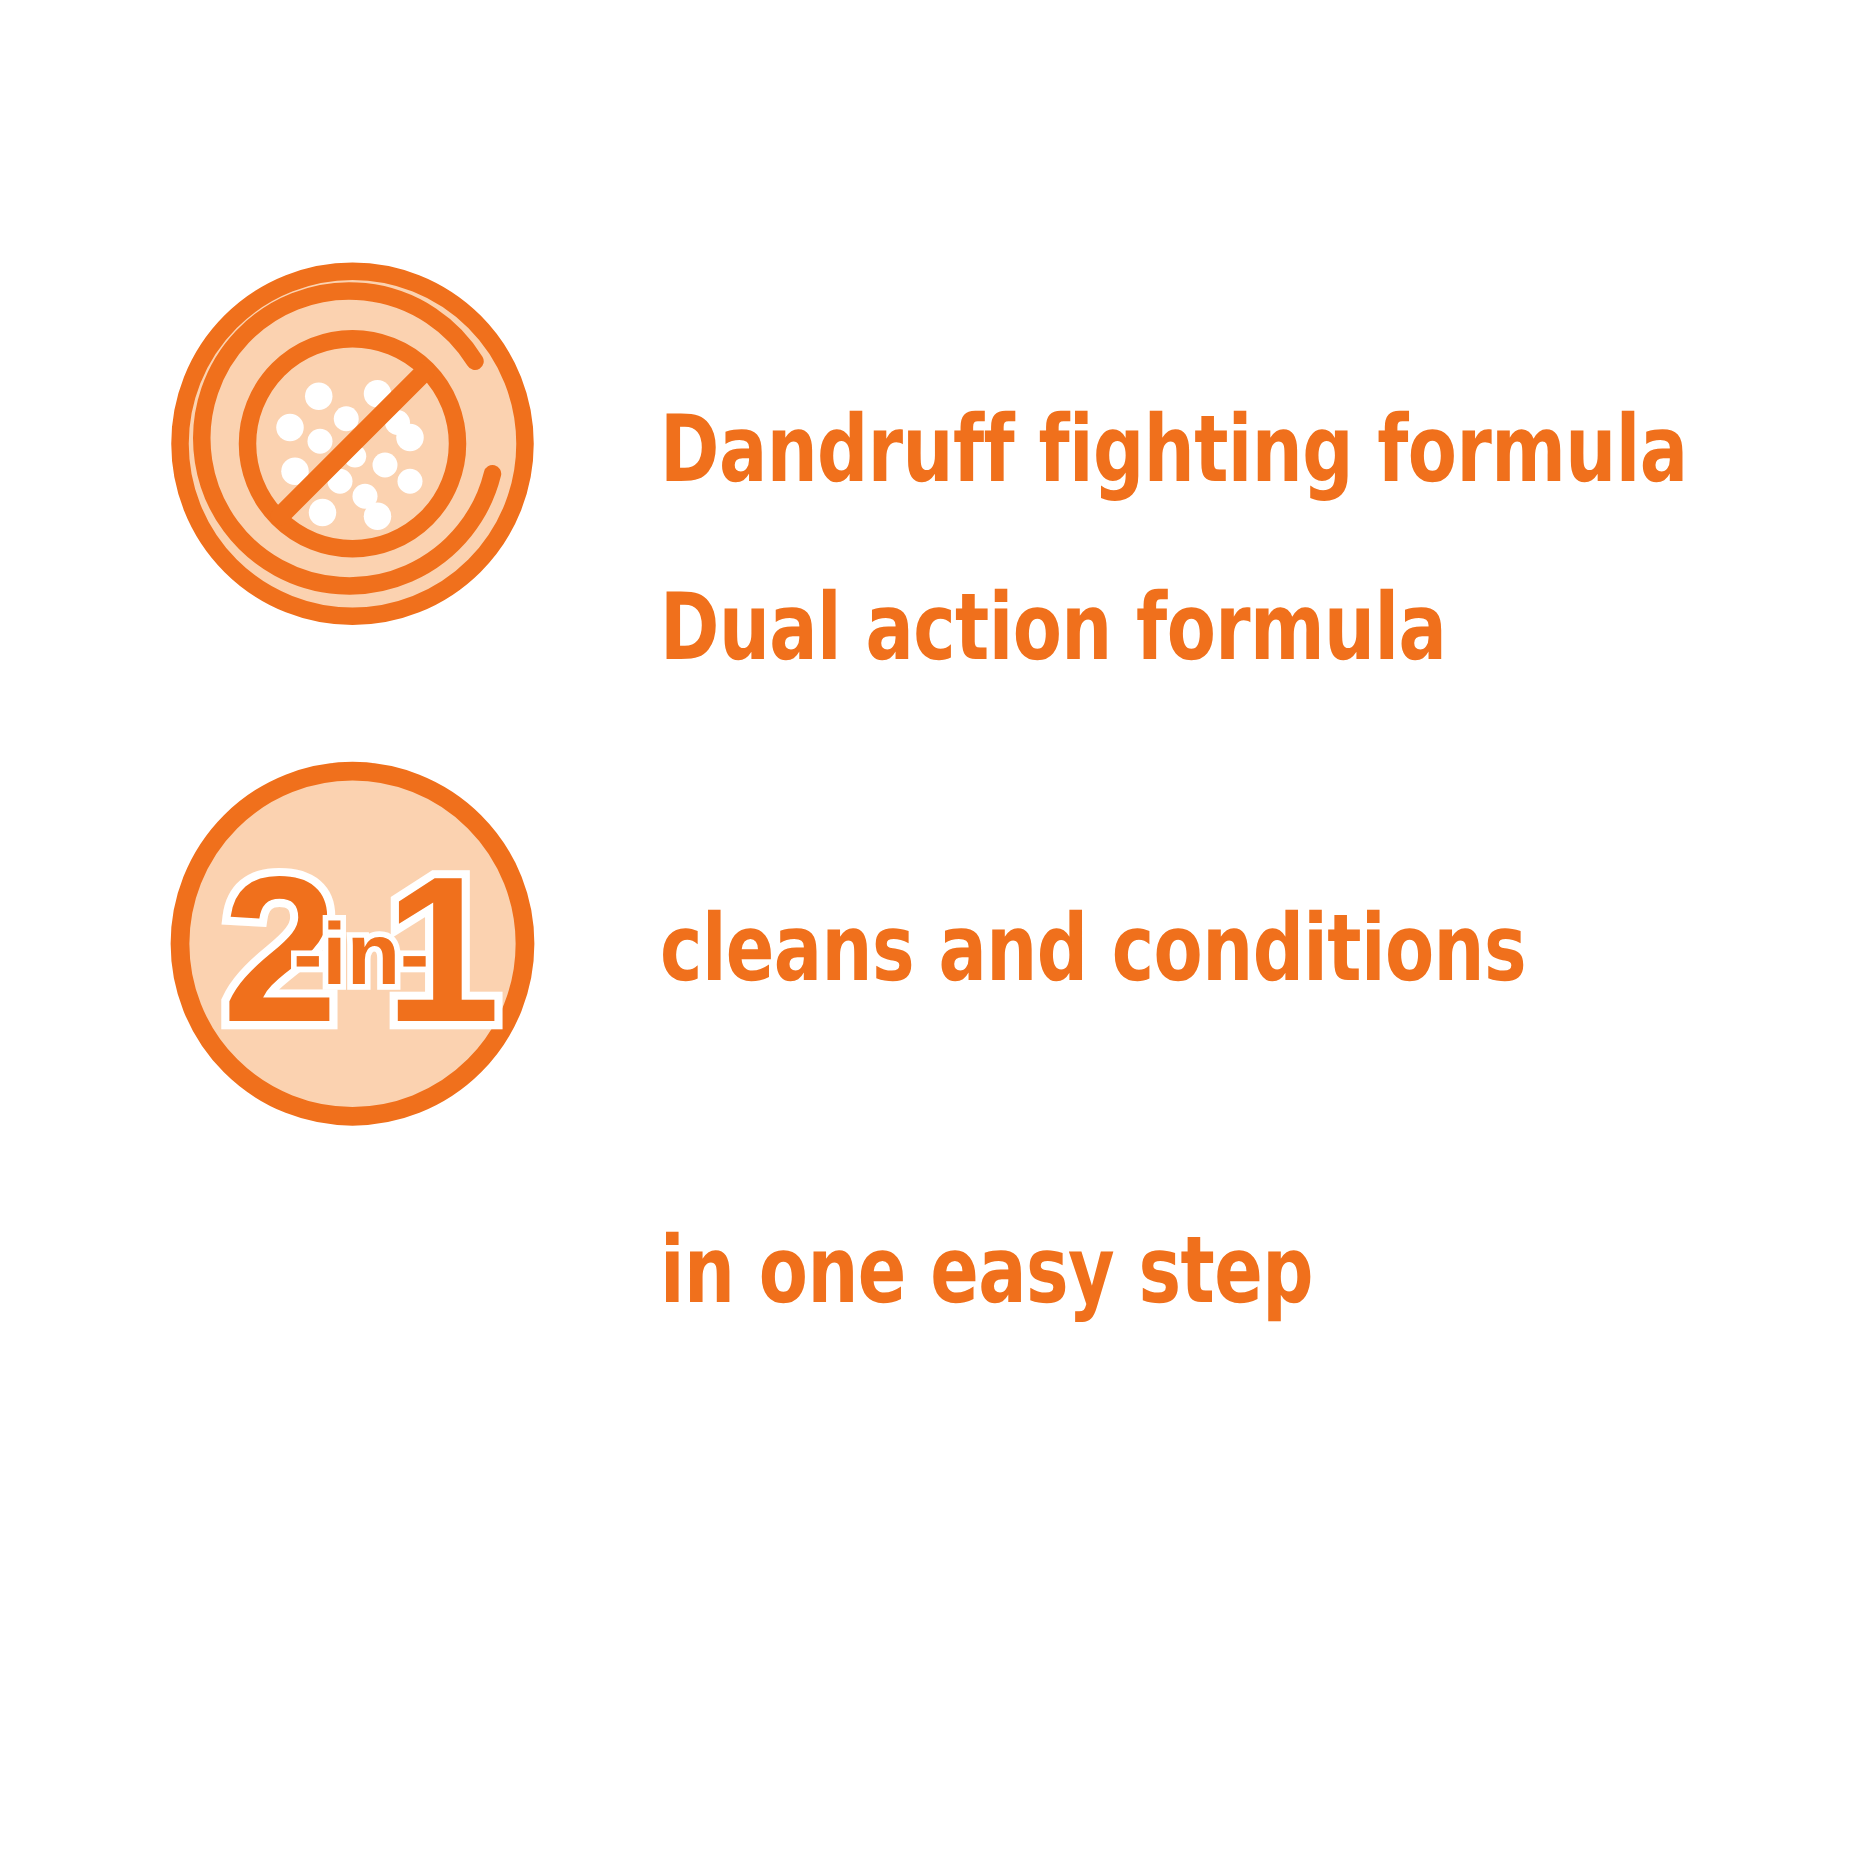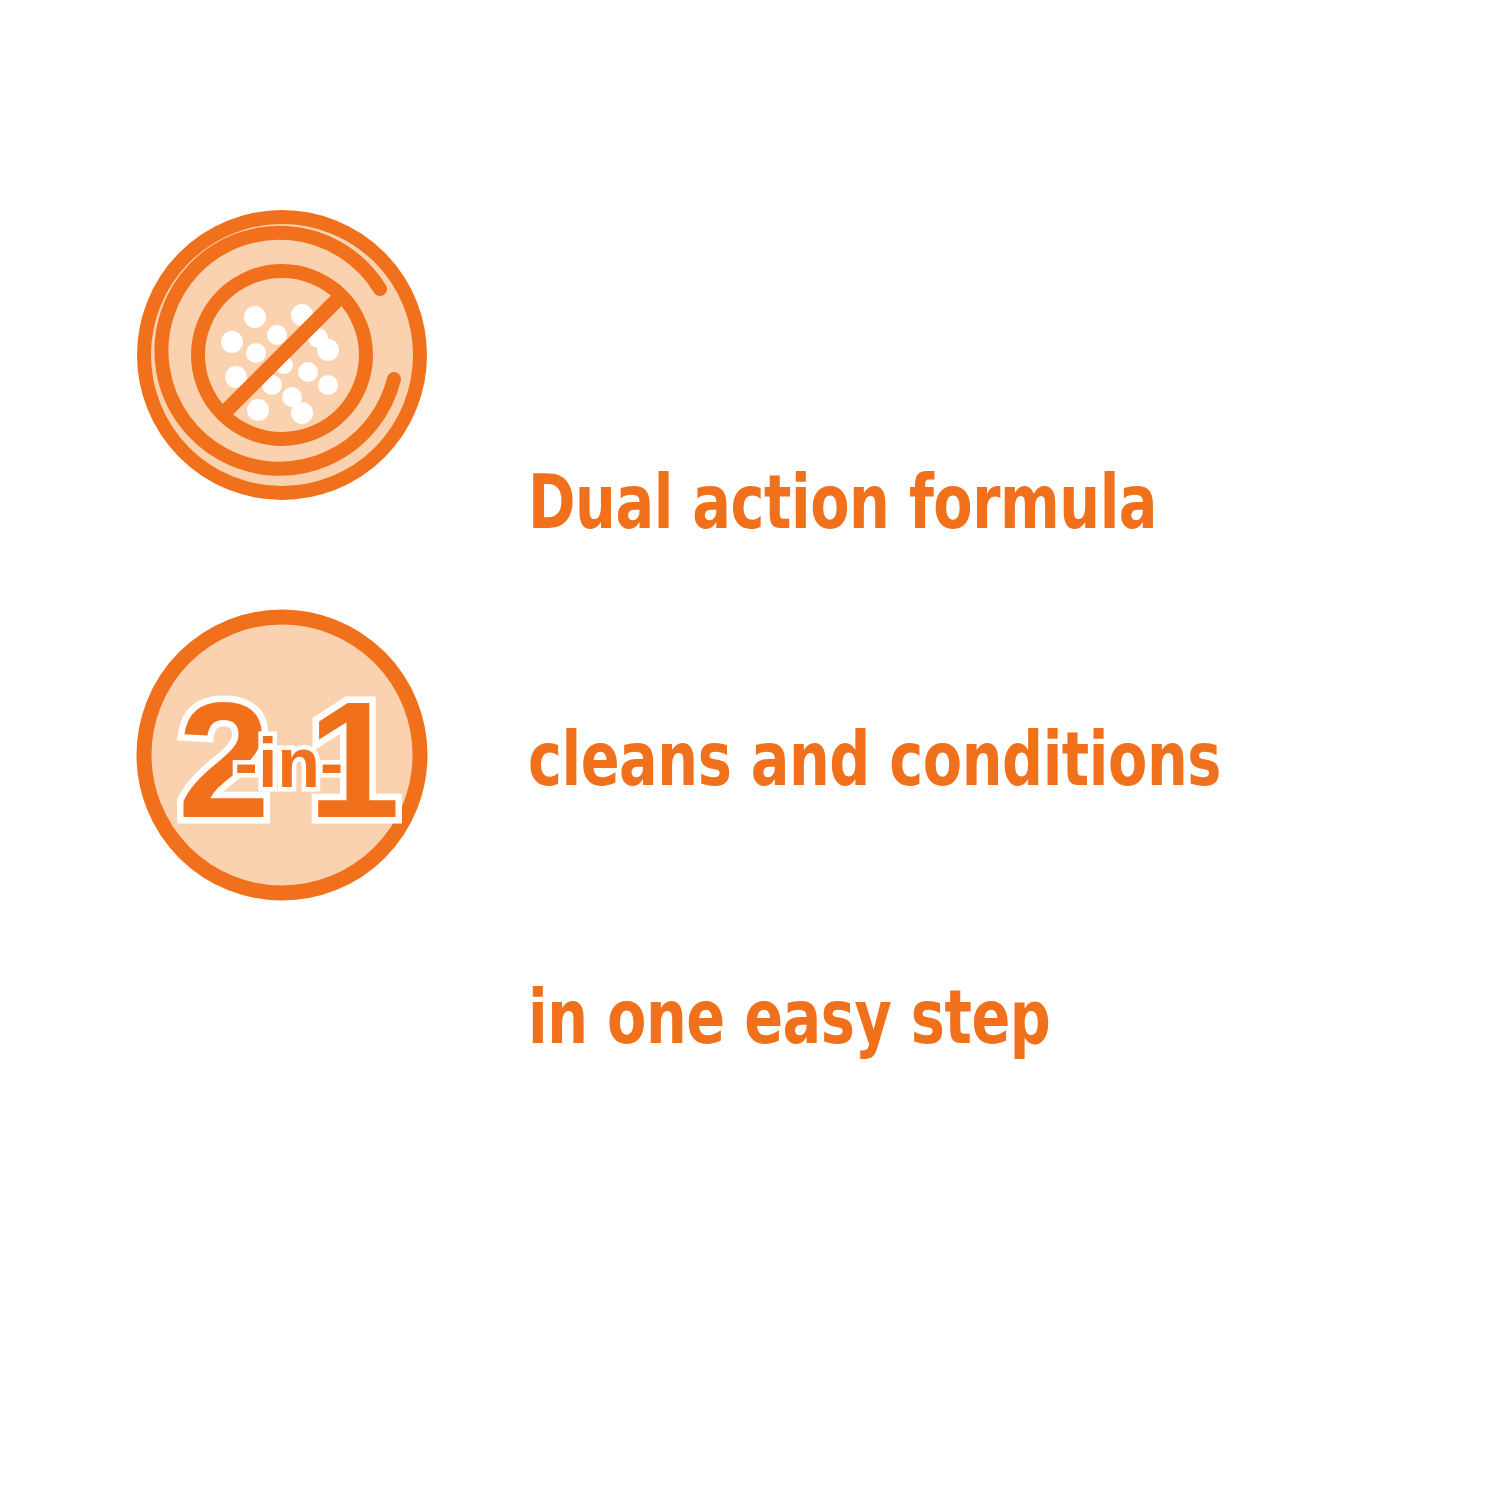--- a/index.html
+++ b/index.html
@@ -104,20 +104,23 @@
             <circle cx="196" cy="180" r="10"></circle>
             <circle cx="160" cy="192" r="10"></circle>
             <circle cx="126" cy="205" r="11"></circle>
             <circle cx="170" cy="208" r="11"></circle>
           </g>
 
           <line x1="208" y1="92" x2="92" y2="208" stroke="#F0701C" stroke-width="15" stroke-linecap="round"></line>
         </g>
       </svg>
     </div>
+    <div class="feature-text">
+      <span class="line">Dandruff fighting formula</span>
+    </div>
   </div>
 
   <div class="feature-row" id="row-2">
     <div class="icon-wrap">
       <svg viewBox="0 0 300 300" xmlns="http://www.w3.org/2000/svg" aria-hidden="true">
         <circle cx="150" cy="150" r="138" fill="#FBD2B0"></circle>
         <circle cx="150" cy="150" r="138" fill="none" stroke="#F0701C" stroke-width="15"></circle>
 
         <g font-family="'Liberation Sans Narrow','Liberation Sans',sans-serif" font-weight="bold" text-anchor="middle">
           <text x="92" y="212" font-size="166" fill="#F0701C" stroke="#FFFFFF" stroke-width="13" paint-order="stroke fill">2</text>

